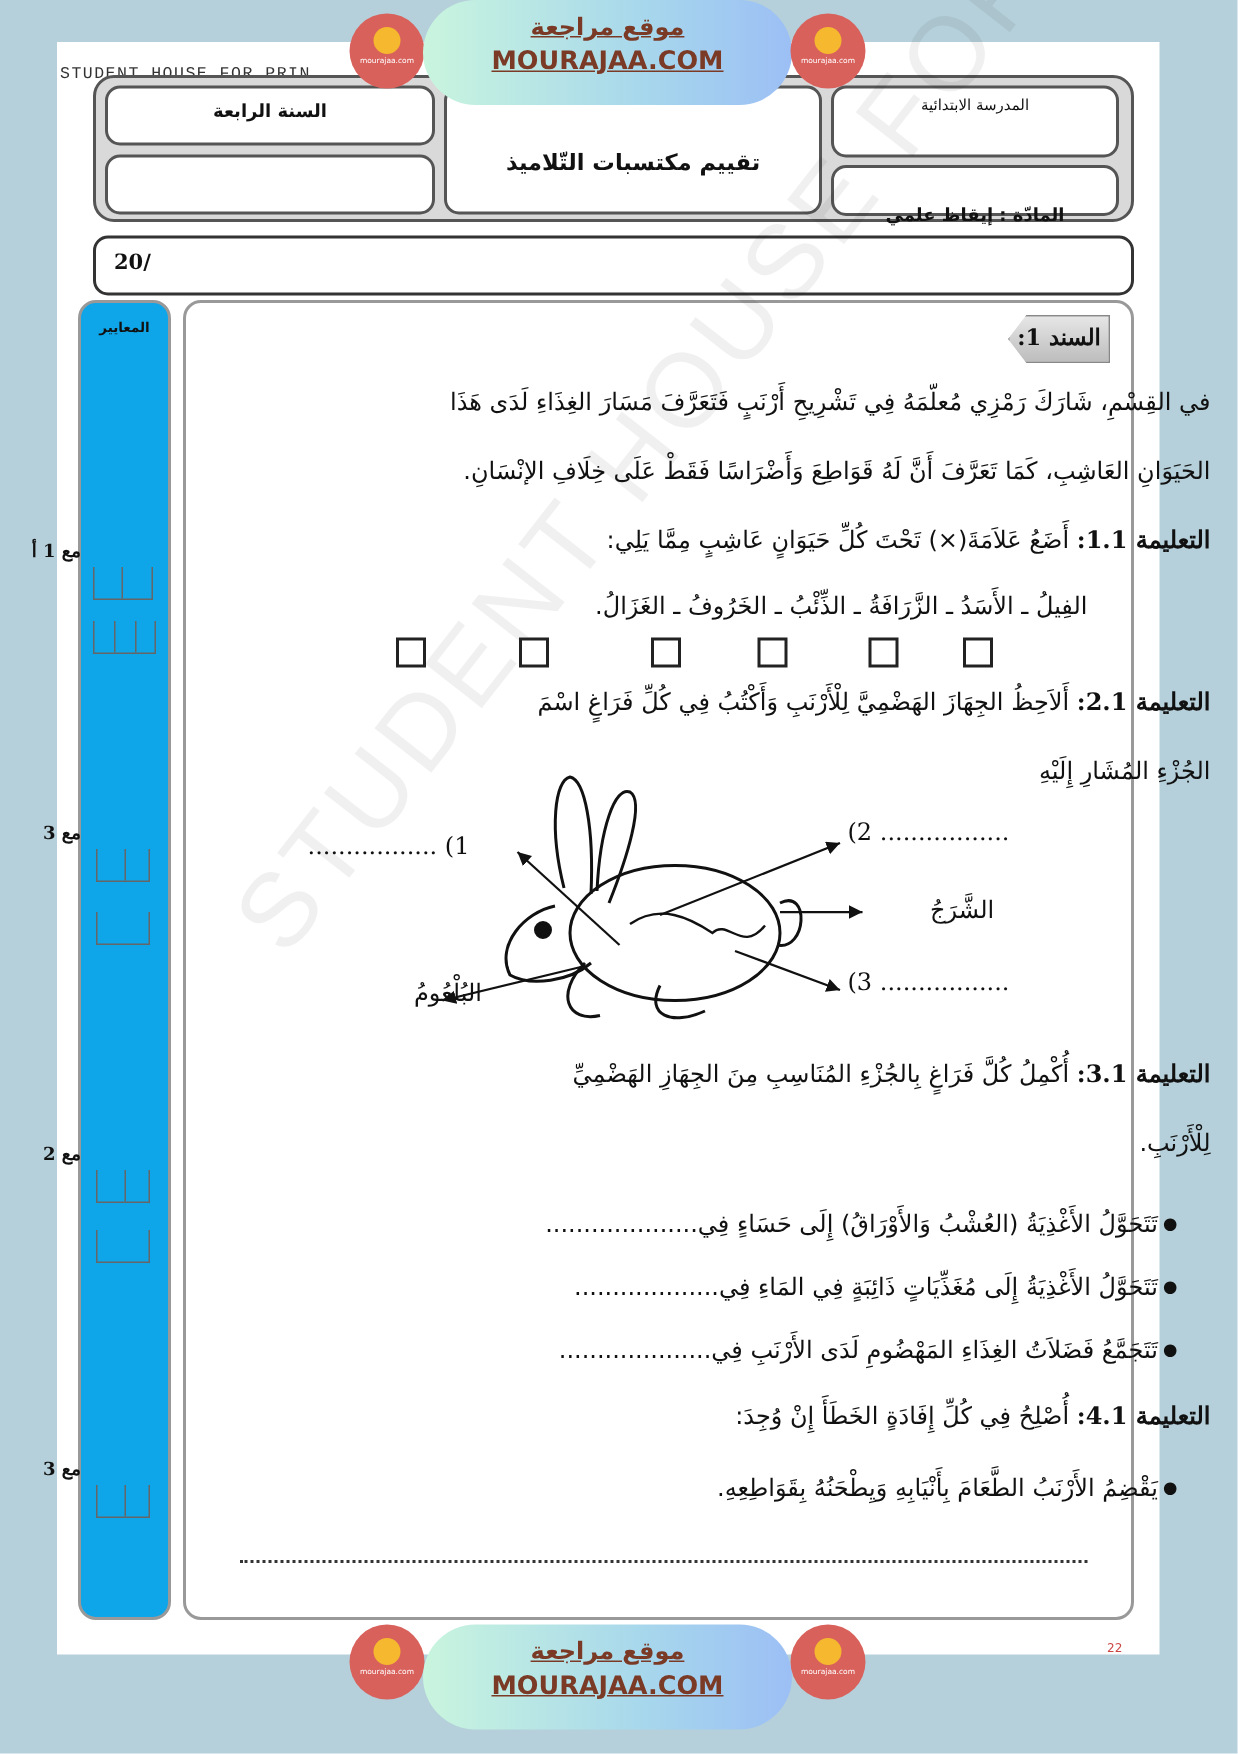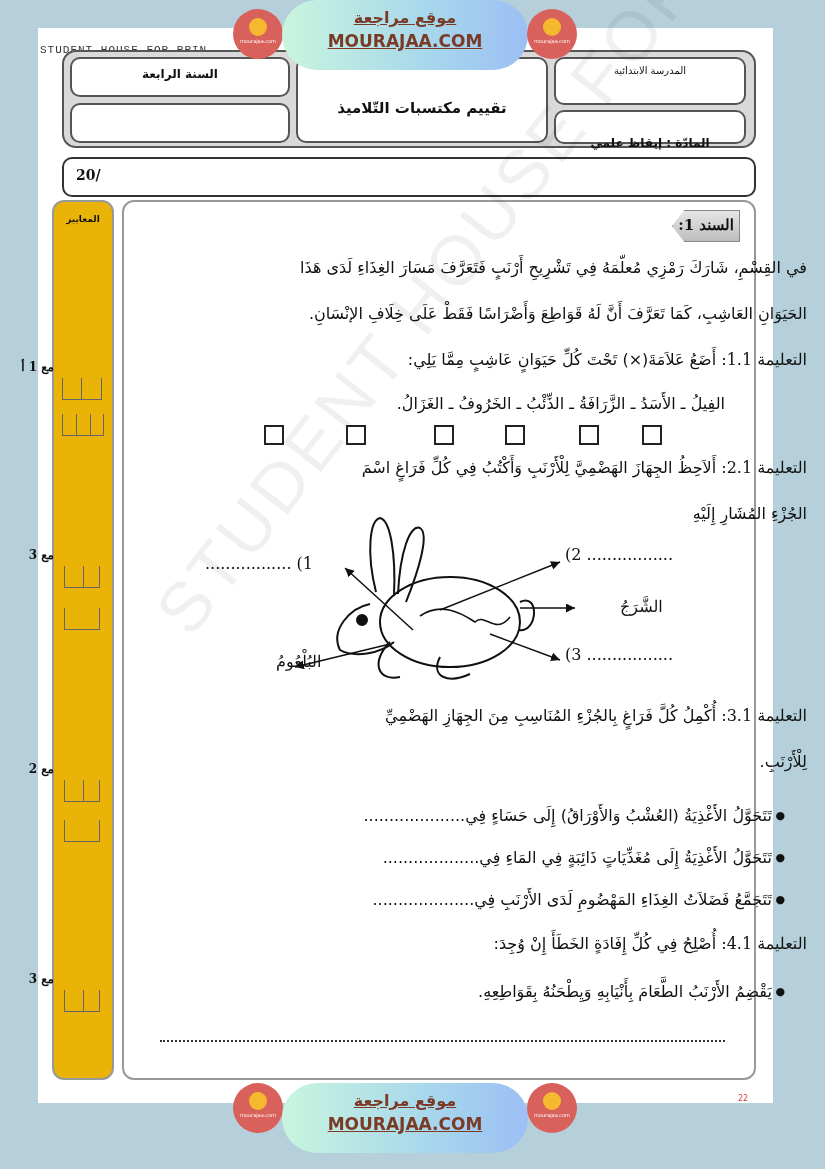--- a/index.html
+++ b/index.html
@@ -37,21 +37,21 @@
   .name-row {
     position: absolute; left: 62px; top: 157px; width: 694px; height: 40px;
     border: 2px solid #333; border-radius: 10px; background:#fff;
     font-family: "DejaVu Serif", serif; font-weight: bold; font-size: 14px;
     direction: rtl; padding: 9px 14px; white-space: nowrap; overflow: hidden;
   }
   .name-row .score { position: absolute; left: 12px; top: 8px; direction: ltr; }
 
   .criteria-col {
     position: absolute; left: 52px; top: 200px; width: 62px; height: 880px;
-    border: 2px solid #999; border-radius: 12px; background:#eab308;
+    border: 2px solid #999; border-radius: 12px; background:#0ea5e9;
   }
   .criteria-col .title {
     font-family: "DejaVu Sans", sans-serif; font-weight: bold; font-size: 9px; text-align: center; margin-top: 12px;
   }
   .crit { position: absolute; left: 8px; width: 46px; font-size: 12px; font-weight: bold; direction: rtl; text-align: right; }
   .cbox { position: absolute; height: 22px; border: 1px solid #666; border-top: none; }
   .cbox.tri { left: 8px; width: 42px; background:
       linear-gradient(#666,#666) 13px 0/1px 100% no-repeat,
       linear-gradient(#666,#666) 27px 0/1px 100% no-repeat; }
   .cbox.duo { left: 12px; width: 36px; background: linear-gradient(#666,#666) 18px 0/1px 100% no-repeat; }
@@ -64,21 +64,21 @@
   .sanad-tag {
     position: absolute; right: 14px; top: 8px; width: 68px; height: 32px;
     background: linear-gradient(#e6e6e6,#bdbdbd); border: 1px solid #888;
     font-weight: bold; font-size: 15px; direction: rtl; text-align: center; padding-top: 5px;
     clip-path: polygon(18% 0,100% 0,100% 100%,18% 100%,0 50%);
   }
   .txt {
     position: absolute; right: 18px; direction: rtl; text-align: right;
     font-family: "DejaVu Sans", sans-serif; font-size: 16px; white-space: nowrap;
   }
-  .txt b { font-family: "DejaVu Serif", serif; font-weight: normal; }
+  .txt b { font-family: "DejaVu Serif", serif; font-weight: bold; }
   .boxes { position: absolute; top: 425px; left: 262px; width: 402px; height: 22px; }
   .chk { position: absolute; top: 0; width: 20px; height: 20px; border: 2px solid #222; background:#fff; }
   .label-line { position: absolute; font-family: "DejaVu Serif", serif; font-size: 16px; white-space: nowrap; }
   .bullet::before { content: "● "; font-size: 11px; vertical-align: 2px; }
   .dots-line { position: absolute; left: 160px; top: 1040px; width: 565px; border-bottom: 2px dotted #333; }
 
   .watermark {
     position: absolute; left: 140px; top: 600px; font-family: "Liberation Sans", sans-serif;
     font-size: 70px; color: rgba(0,0,0,0.06); transform: rotate(-52deg); transform-origin: left top;
     letter-spacing: 4px; white-space: nowrap; pointer-events: none;

